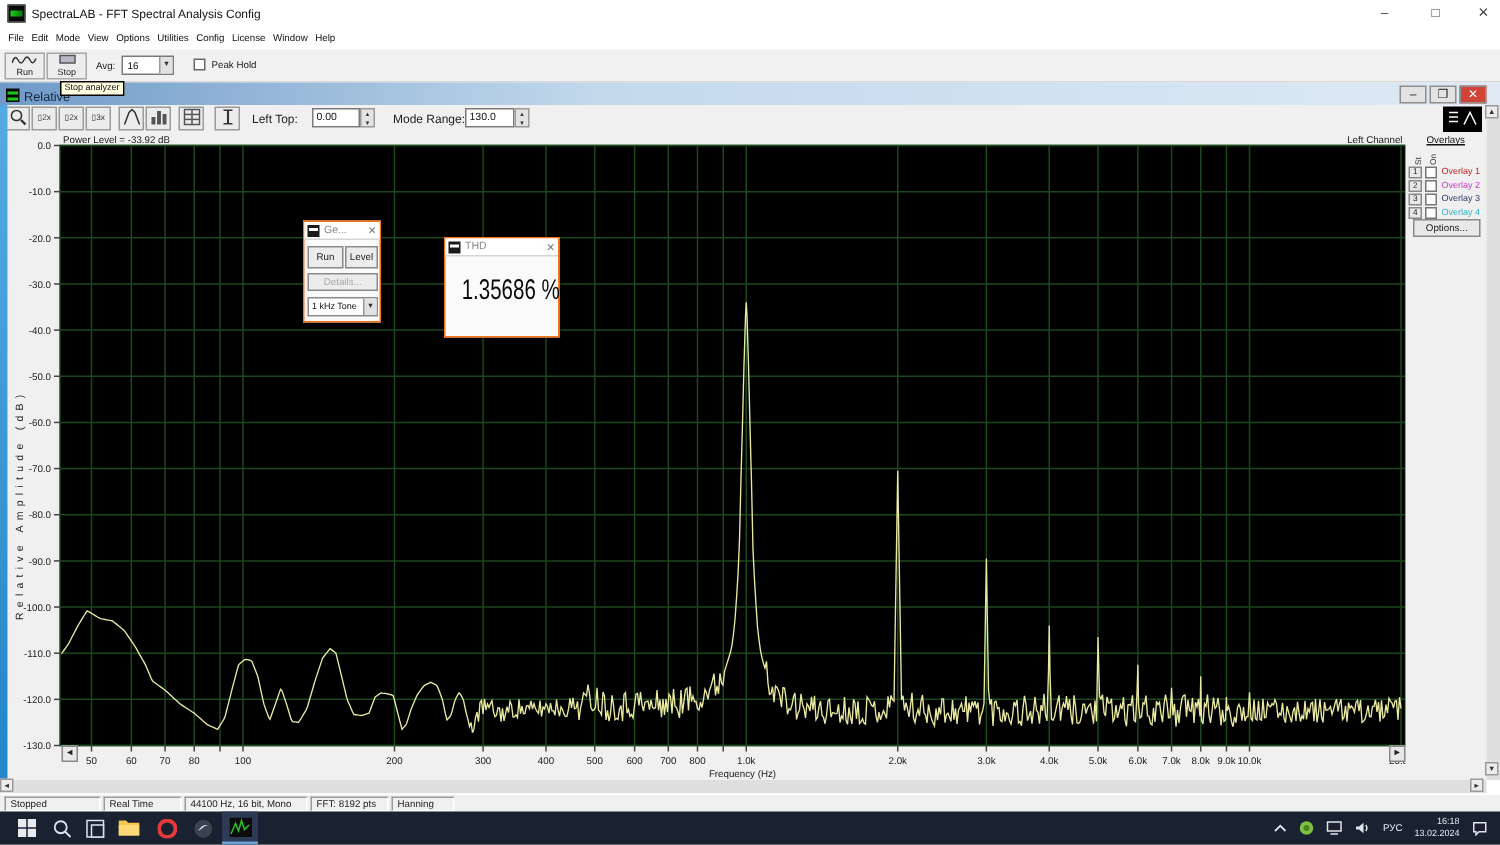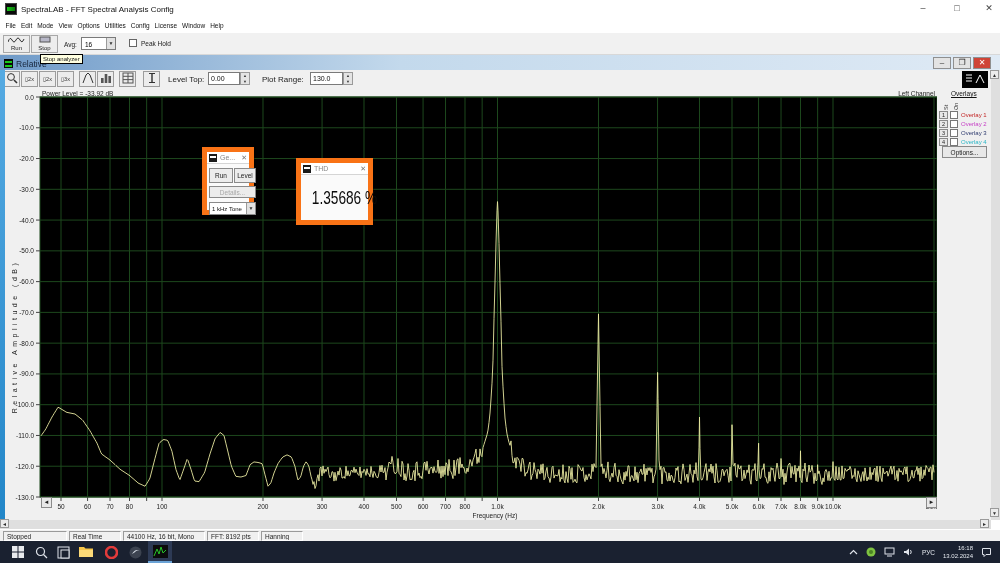--- a/index.html
+++ b/index.html
@@ -57,21 +57,21 @@
 #hscroll{left:0;top:520px;width:991px;height:9px;background:#dfdfdf;z-index:4}
 .scr-btn{position:absolute;width:9px;height:9px;background:#ececec;border:1px solid #9a9a9a;font-size:5px;text-align:center;line-height:8px;color:#333}
 #statusbar{left:0;top:529px;width:1000px;height:12px;background:#f0f0f0;border-top:1px solid #fff;z-index:5}
 .seg{position:absolute;top:1px;height:10px;border:1px solid;border-color:#9a9a9a #fff #fff #9a9a9a;font-size:6.5px;color:#222;padding:0 3px;line-height:9px;white-space:nowrap;overflow:hidden}
 #taskbar{left:0;top:541px;width:1000px;height:22px;background:#1a2130;z-index:6}
 .tb-icon{position:absolute;top:0;width:24px;height:22px;display:flex;align-items:center;justify-content:center}
 #task-spectralab{background:#2d3a55;border-bottom:2px solid #6ba3d6}
 #tray{position:absolute;right:0;top:0;height:22px;display:flex;align-items:center;color:#e6eaf0}
 .tray-item{margin:0 4px;font-size:6.5px;display:flex;align-items:center}
 #tray-clock{text-align:right;font-size:6px;line-height:8px}
-.float-win{position:absolute;background:#fafafa;border:5px solid #f97316;box-shadow:1px 1px 0 rgba(0,0,0,.35);z-index:10}
+.float-win{position:absolute;background:#fafafa;border:1px solid #f97316;box-shadow:1px 1px 0 rgba(0,0,0,.35);z-index:10}
 .fw-title{position:relative;height:12px;border-bottom:1px solid #d5d5d5;background:#fff}
 .fw-icon{position:absolute;left:2px;top:2px;width:8px;height:8px;background:#1a1a1a}
 .fw-icon i{display:block;margin:2px 1px;height:2px;background:#fff}
 .fw-text{position:absolute;left:13px;top:2px;font-size:7px;color:#888}
 .fw-close{position:absolute;right:2px;top:2px;font-size:7px;color:#777}
 #gen-win{left:202px;top:147px;width:52px;height:68px}
 .gw-btn{position:absolute;border:1px solid #8a8a8a;background:#ececec;font-size:6.5px;text-align:center;color:#222}
 #gen-details{color:#a8a8a8}
 #gen-combo{position:absolute;left:2px;top:50px;width:47px;height:13px;background:#fff;border:1px solid #8a8a8a;font-size:6px;color:#111}
 #gen-combo span{position:absolute;left:2px;top:3px;white-space:nowrap}
@@ -157,24 +157,24 @@
         <line x1="6" y1="1" x2="6" y2="11" stroke="#555"></line>
       </svg>
   </div>
   <div class="spt-btn" style="left:143px">
     <svg width="12" height="12" viewBox="0 0 12 12">
         <line x1="3" y1="1.5" x2="9" y2="1.5" stroke="#333"></line>
         <line x1="3" y1="10.5" x2="9" y2="10.5" stroke="#333"></line>
         <line x1="6" y1="1.5" x2="6" y2="10.5" stroke="#333" stroke-width="1.4"></line>
       </svg>
   </div>
-  <div id="plot-top-label" style="left:168px">Level Top:</div>
+  <div id="plot-top-label" style="left:168px">Left Top:</div>
   <div class="spt-input" style="left:208px;width:32px">0.00</div>
   <div class="spin" style="left:240px">▲<br>▼</div>
-  <div id="plot-range-label" style="left:262px">Plot Range:</div>
+  <div id="plot-range-label" style="left:262px">Mode Range:</div>
   <div class="spt-input" style="left:310px;width:33px">130.0</div>
   <div class="spin" style="left:343px">▲<br>▼</div>
 </div>
 <div id="gen-icon-btn">
   <svg width="26" height="17" viewBox="0 0 26 17">
       <line x1="4" y1="4" x2="10" y2="4" stroke="#fff"></line>
       <line x1="4" y1="7" x2="10" y2="7" stroke="#fff"></line>
       <line x1="4" y1="10" x2="10" y2="10" stroke="#fff"></line>
       <path d="M14 12 L18 4 L22 12" fill="none" stroke="#fff"></path>
     </svg>

